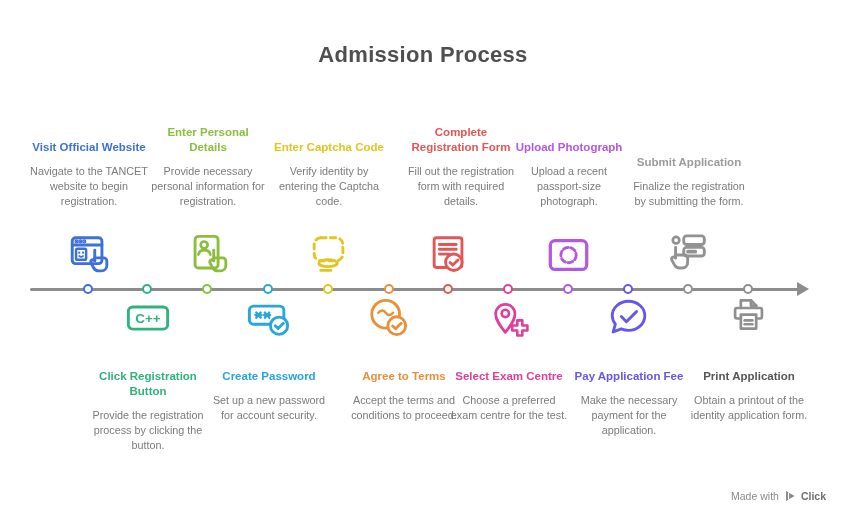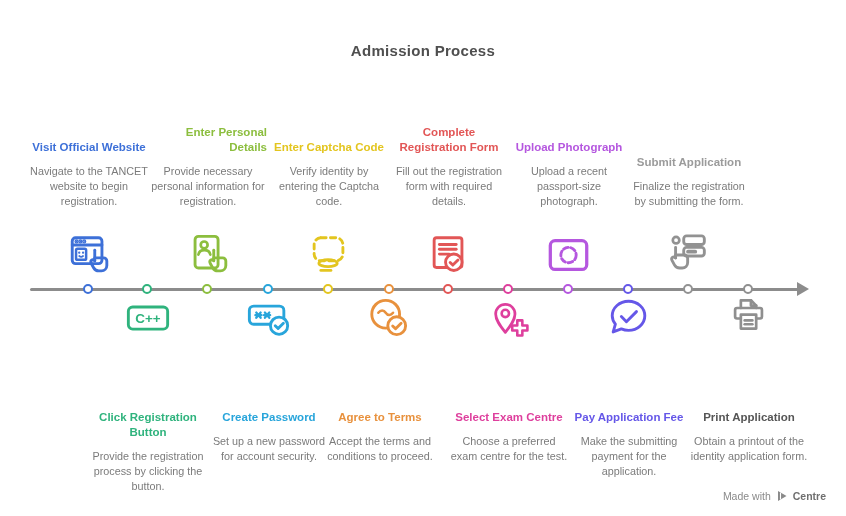--- a/index.html
+++ b/index.html
@@ -1,22 +1,22 @@
 <!DOCTYPE html>
 <html><head>
 <meta charset="utf-8">
 <style>
   html,body{margin:0;padding:0;background:#ffffff;}
   body{font-family:"Liberation Sans",sans-serif;-webkit-font-smoothing:antialiased;}
   .canvas{position:relative;width:846px;height:516px;background:#ffffff;overflow:hidden;}
   .main-title{position:absolute;top:42px;left:0;width:100%;text-align:center;
-    font-size:15px;font-weight:800;letter-spacing:.3px;}
+    font-size:22px;font-weight:800;letter-spacing:.3px;}
   .step{position:absolute;width:118px;text-align:center;}
   .step.top{bottom:307px;}
-  .step.bottom{top:369px;margin-top:41px;}
+  .step.bottom{top:369px;}
   .step-label{font-size:11.5px;font-weight:700;line-height:1.32;margin:0 0 9px;}
   .step-desc{font-size:10.8px;line-height:1.38;color:#7b7b7b;}
   .icon{position:absolute;width:46px;height:46px;}
   .icon svg{display:block;}
   .tl-line{position:absolute;left:30px;top:288px;width:769px;height:2.6px;border-radius:2px;}
   .tl-arrow{position:absolute;left:797px;top:282px;width:0;height:0;
     border-top:7px solid transparent;border-bottom:7px solid transparent;border-left:12px solid #8c8c8c;}
   .dot{position:absolute;top:284px;width:6px;height:6px;border-radius:50%;background:#fff;border:2.6px solid #888;}
   .footer{position:absolute;right:20px;bottom:14px;display:flex;align-items:center;gap:5px;
     font-size:10.5px;color:#8a8a8a;}
@@ -43,59 +43,59 @@
   <span class="dot" style="left: 563px; border-color: rgb(181, 87, 223);"></span>
   <span class="dot" style="left: 623px; border-color: rgb(101, 87, 232);"></span>
   <span class="dot" style="left: 683px; border-color: rgb(146, 146, 146);"></span>
   <span class="dot" style="left: 743px; border-color: rgb(143, 143, 143);"></span>
 
   <div class="step top" style="left:30px">
     <div class="step-label" style="color: rgb(61, 112, 216);">Visit Official Website</div>
     <div class="step-desc">Navigate to the TANCET website to begin registration.</div>
   </div>
   <div class="step top" style="left:149px">
-    <div class="step-label" style="color: rgb(140, 190, 62); text-align: right;">Enter Personal Details</div>
+    <div class="step-label" style="color: rgb(140, 190, 62);">Enter Personal Details</div>
     <div class="step-desc">Provide necessary personal information for registration.</div>
   </div>
   <div class="step top" style="left:270px">
     <div class="step-label" style="color: rgb(227, 197, 31);">Enter Captcha Code</div>
     <div class="step-desc">Verify identity by entering the Captcha code.</div>
   </div>
-  <div class="step top" style="left:390px">
+  <div class="step top" style="left:402px">
     <div class="step-label" style="color: rgb(226, 86, 86);">Complete Registration Form</div>
     <div class="step-desc">Fill out the registration form with required details.</div>
   </div>
   <div class="step top" style="left:510px">
     <div class="step-label" style="color: rgb(181, 87, 223);">Upload Photograph</div>
     <div class="step-desc">Upload a recent passport-size photograph.</div>
   </div>
   <div class="step top" style="left:630px">
     <div class="step-label" style="color: rgb(155, 155, 155);">Submit Application</div>
     <div class="step-desc">Finalize the registration by submitting the form.</div>
   </div>
 
   <div class="step bottom" style="left:89px">
     <div class="step-label" style="color: rgb(47, 179, 125);">Click Registration Button</div>
     <div class="step-desc">Provide the registration process by clicking the button.</div>
   </div>
   <div class="step bottom" style="left:210px">
     <div class="step-label" style="color: rgb(40, 165, 219);">Create Password</div>
     <div class="step-desc">Set up a new password for account security.</div>
   </div>
-  <div class="step bottom" style="left:321px">
+  <div class="step bottom" style="left:345px">
     <div class="step-label" style="color: rgb(232, 145, 61);">Agree to Terms</div>
     <div class="step-desc">Accept the terms and conditions to proceed.</div>
   </div>
   <div class="step bottom" style="left:450px">
     <div class="step-label" style="color: rgb(222, 63, 157);">Select Exam Centre</div>
     <div class="step-desc">Choose a preferred exam centre for the test.</div>
   </div>
   <div class="step bottom" style="left:570px">
     <div class="step-label" style="color: rgb(101, 87, 232);">Pay Application Fee</div>
-    <div class="step-desc">Make the submitting payment for the application.</div>
+    <div class="step-desc">Make the necessary payment for the application.</div>
   </div>
   <div class="step bottom" style="left:690px">
     <div class="step-label" style="color: rgb(86, 86, 86);">Print Application</div>
     <div class="step-desc">Obtain a printout of the identity application form.</div>
   </div>
 
   <div class="icon" style="left: 66px; top: 233px; color: rgb(61, 112, 216);">
     <svg width="46" height="46" viewBox="0 0 48 48" fill="none" stroke="currentColor" stroke-width="3" stroke-linecap="round" stroke-linejoin="round">
       <rect x="6.5" y="5" width="31" height="27" rx="3.5"></rect>
       <line x1="6.5" y1="12.5" x2="37.5" y2="12.5"></line>
@@ -205,16 +205,16 @@
       <line x1="19.5" y1="29.5" x2="27.5" y2="29.5"></line>
     </svg>
   </div>
 
   <div class="footer">
     <span>Made with</span>
     <svg width="12" height="12" viewBox="0 0 12 12">
       <path d="M2 1 L10.5 6 L2 11 Z" fill="#8a8a8a"></path>
       <path d="M4.5 2.6 v6.8" stroke="#ffffff" stroke-width="1.1"></path>
     </svg>
-    <span class="brand">Centre</span>
+    <span class="brand">Click</span>
   </div>
 
 </div>
 
 </body></html>

